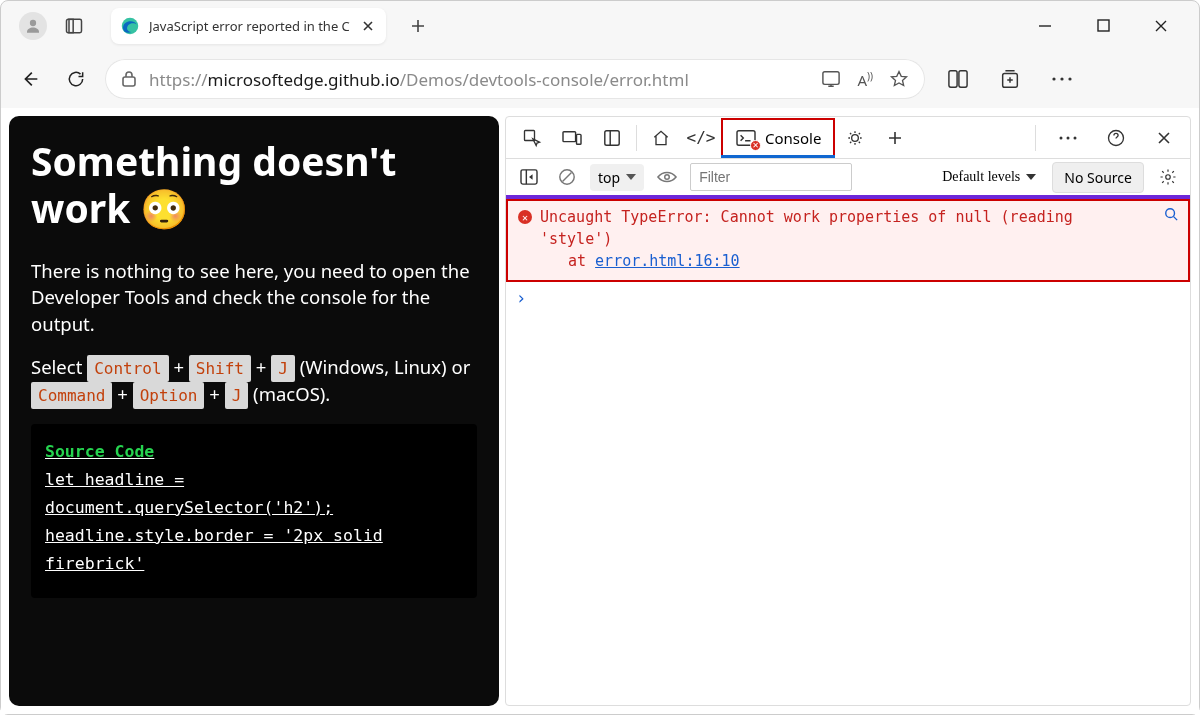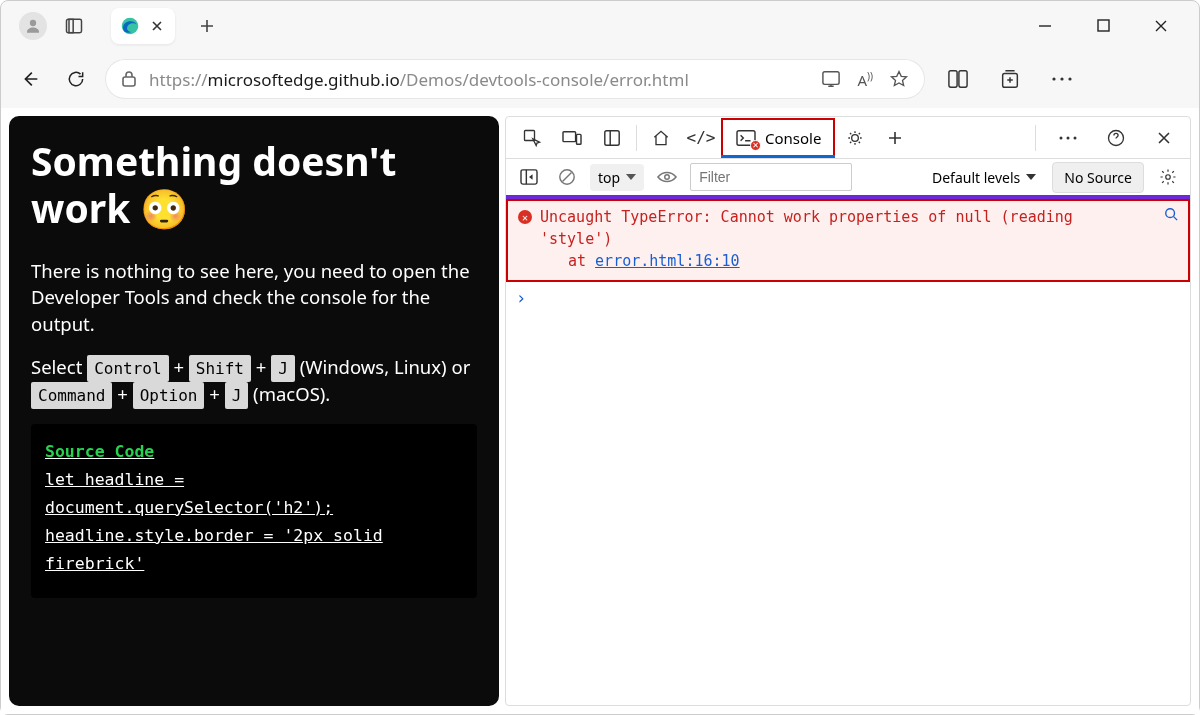--- a/index.html
+++ b/index.html
@@ -33,40 +33,40 @@
   .url .host { color:#1a1a1a; }
   .addr-right { margin-left:auto; display:flex; gap:16px; color:#555; align-items:center; }
   .tool-icons { display:flex; gap:22px; color:#333; margin-left:6px; }
   .tool-icons .ti { width:30px;height:30px; display:flex;align-items:center;justify-content:center; }
 
   
   .content { flex:1; display:flex; background:#fff; padding:8px; gap:6px; overflow:hidden; }
   .page { width:490px; height:100%; background:#0b0b0b; border-radius:10px; color:#fff; padding:22px; }
   .page h1 { font-size:39px; font-weight:700; line-height:1.2; margin-bottom:26px; }
   .page p { font-size:18.5px; line-height:1.45; margin-bottom:16px; }
-  kbd.key { background:#d9d9d9; color:#000000; padding:4px 7px; border-radius:2px; font-family:Consolas,monospace; font-size:16px; }
+  kbd.key { background:#d9d9d9; color:#c2410c; padding:4px 7px; border-radius:2px; font-family:Consolas,monospace; font-size:16px; }
   .codebox { background:#000; border-radius:4px; padding:14px 14px 20px 14px; font-family:Consolas,monospace; font-size:16.5px; color:#fff; line-height:1.7; margin-top:6px;text-decoration:underline;}
   .codebox .sc { color:#26d34f; font-weight:600; }
 
   
   .devtools { flex:1; display:flex; flex-direction:column; border:1px solid #ddd; border-radius:4px; background:#fff; }
   .dt-tabs { height:42px; border-bottom:1px solid #ddd; display:flex; align-items:center; padding:0 6px; gap:0; }
   .dt-iconbtn { width:40px; height:40px; display:flex;align-items:center;justify-content:center; color:#333; }
   .dt-sep { width:1px; height:26px; background:#ddd; margin:0 4px; }
   .dt-tab-console { height:40px; display:flex;align-items:center; gap:8px; padding:0 12px; border:2px solid #c00; position:relative; }
   .dt-tab-console::after { content:""; position:absolute; left:-2px; right:-2px; bottom:-2px; height:3px; background:#1067d0; }
   .dt-tab-console .lbl { font-size:15px; }
   .console-icon { position:relative; width:22px;height:18px; }
   .console-icon .badge { position:absolute; right:-4px; bottom:-4px; width:11px;height:11px; background:#d93025; border-radius:50%; border:1.5px solid #fff; display:flex;align-items:center;justify-content:center; color:#fff; font-size:8px; line-height:1;}
   .dt-right { margin-left:auto; display:flex; align-items:center; gap:8px; }
 
   .dt-toolbar { height:40px; border-bottom:4px solid #6d28d9; display:flex; align-items:center; padding:0 8px; gap:10px; font-size:14px;}
   .dt-chip { display:flex; align-items:center; gap:6px; background:#f0f0f0; padding:4px 8px; border-radius:4px; }
   .dt-filter { border:1px solid #ccc; height:28px; width:162px; padding:0 8px; font-size:14px; border-radius:2px; }
-  .dt-levels { margin-left:auto; display:flex; align-items:center; gap:6px; padding-right:6px;}
+  .dt-levels { margin-left:auto; display:flex; align-items:center; gap:6px; padding-right:6px;font-family:Liberation Serif, serif;}
   .dt-noissues { background:#efefef; padding:5px 11px; border-radius:4px; border:1px solid #ddd; }
   .dt-gear { width:28px;height:28px;display:flex;align-items:center;justify-content:center; }
 
   .dt-body { flex:1; overflow:auto; }
   .error-row { border:2px solid #c00; background:#fff0f0; display:flex; padding:6px 10px 8px 10px; gap:8px; font-family:Consolas,monospace; font-size:15px; }
   .err-icon { width:14px;height:14px; background:#d93025; border-radius:50%; color:#fff; font-size:10px; display:flex;align-items:center;justify-content:center; margin-top:3px; flex-shrink:0;}
   .err-text { color:#c5221f; line-height:1.45; }
   .err-text .stack { padding-left:28px; display:block; }
   .err-link { color:#1a5fd0; text-decoration:underline; }
   .err-src { margin-left:auto; color:#1a5fd0; text-decoration:underline; white-space:nowrap; }
@@ -93,20 +93,21 @@
           <rect x="6" y="4" width="5" height="16"></rect>
         </svg>
     </div>
     <div class="tab">
       <span class="favicon">
         <svg viewBox="0 0 24 24" width="18" height="18">
             <circle cx="12" cy="12" r="11" fill="#36c2a3"></circle>
             <path d="M3 12c2-7 14-9 18-2-4-3-12-2-13 5 0 3 3 5 6 5-6 3-13-1-11-8z" fill="#0b67c2"></path>
           </svg>
       </span>
+      <span class="tab-title">JavaScript error reported in the C</span>
       <span class="tab-close">
         <svg width="12" height="12" viewBox="0 0 12 12" stroke="#333" stroke-width="1.6">
             <path d="M2 2l8 8M10 2l-8 8"></path>
           </svg>
       </span>
     </div>
     <div class="newtab">
       <svg width="16" height="16" viewBox="0 0 16 16" stroke="#444" stroke-width="1.6">
           <path d="M8 2v12M2 8h12"></path>
         </svg>

